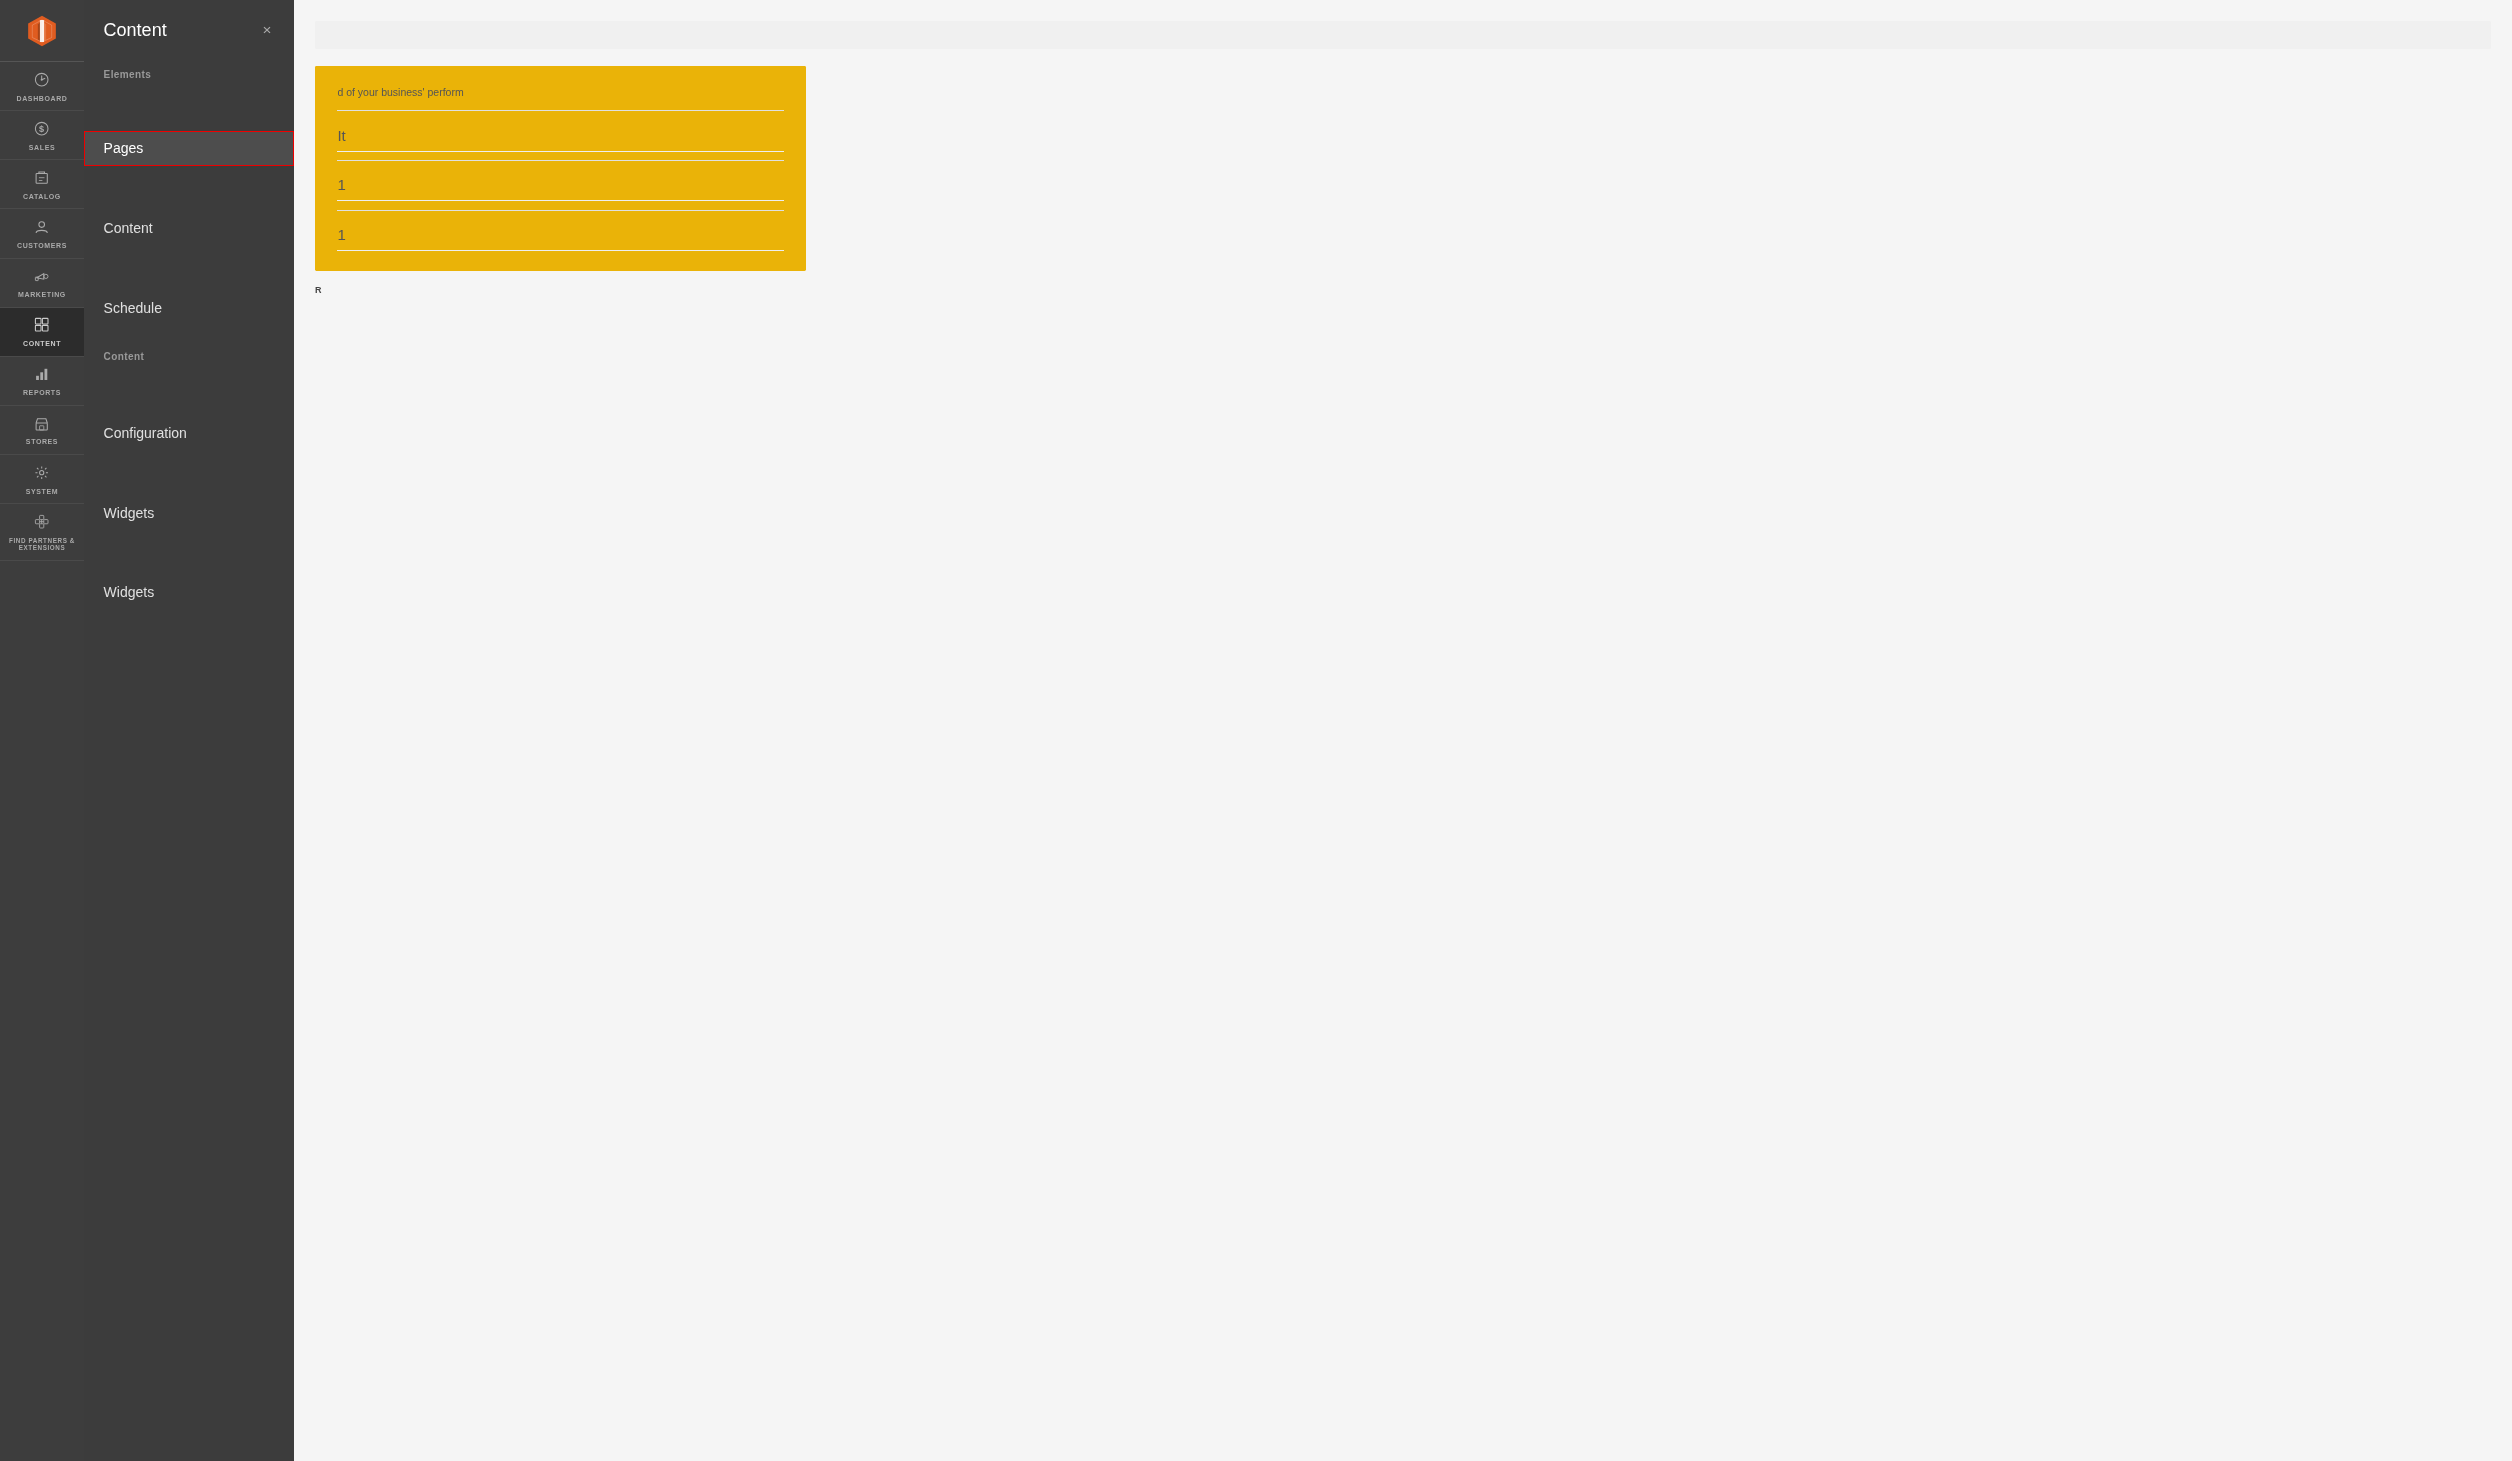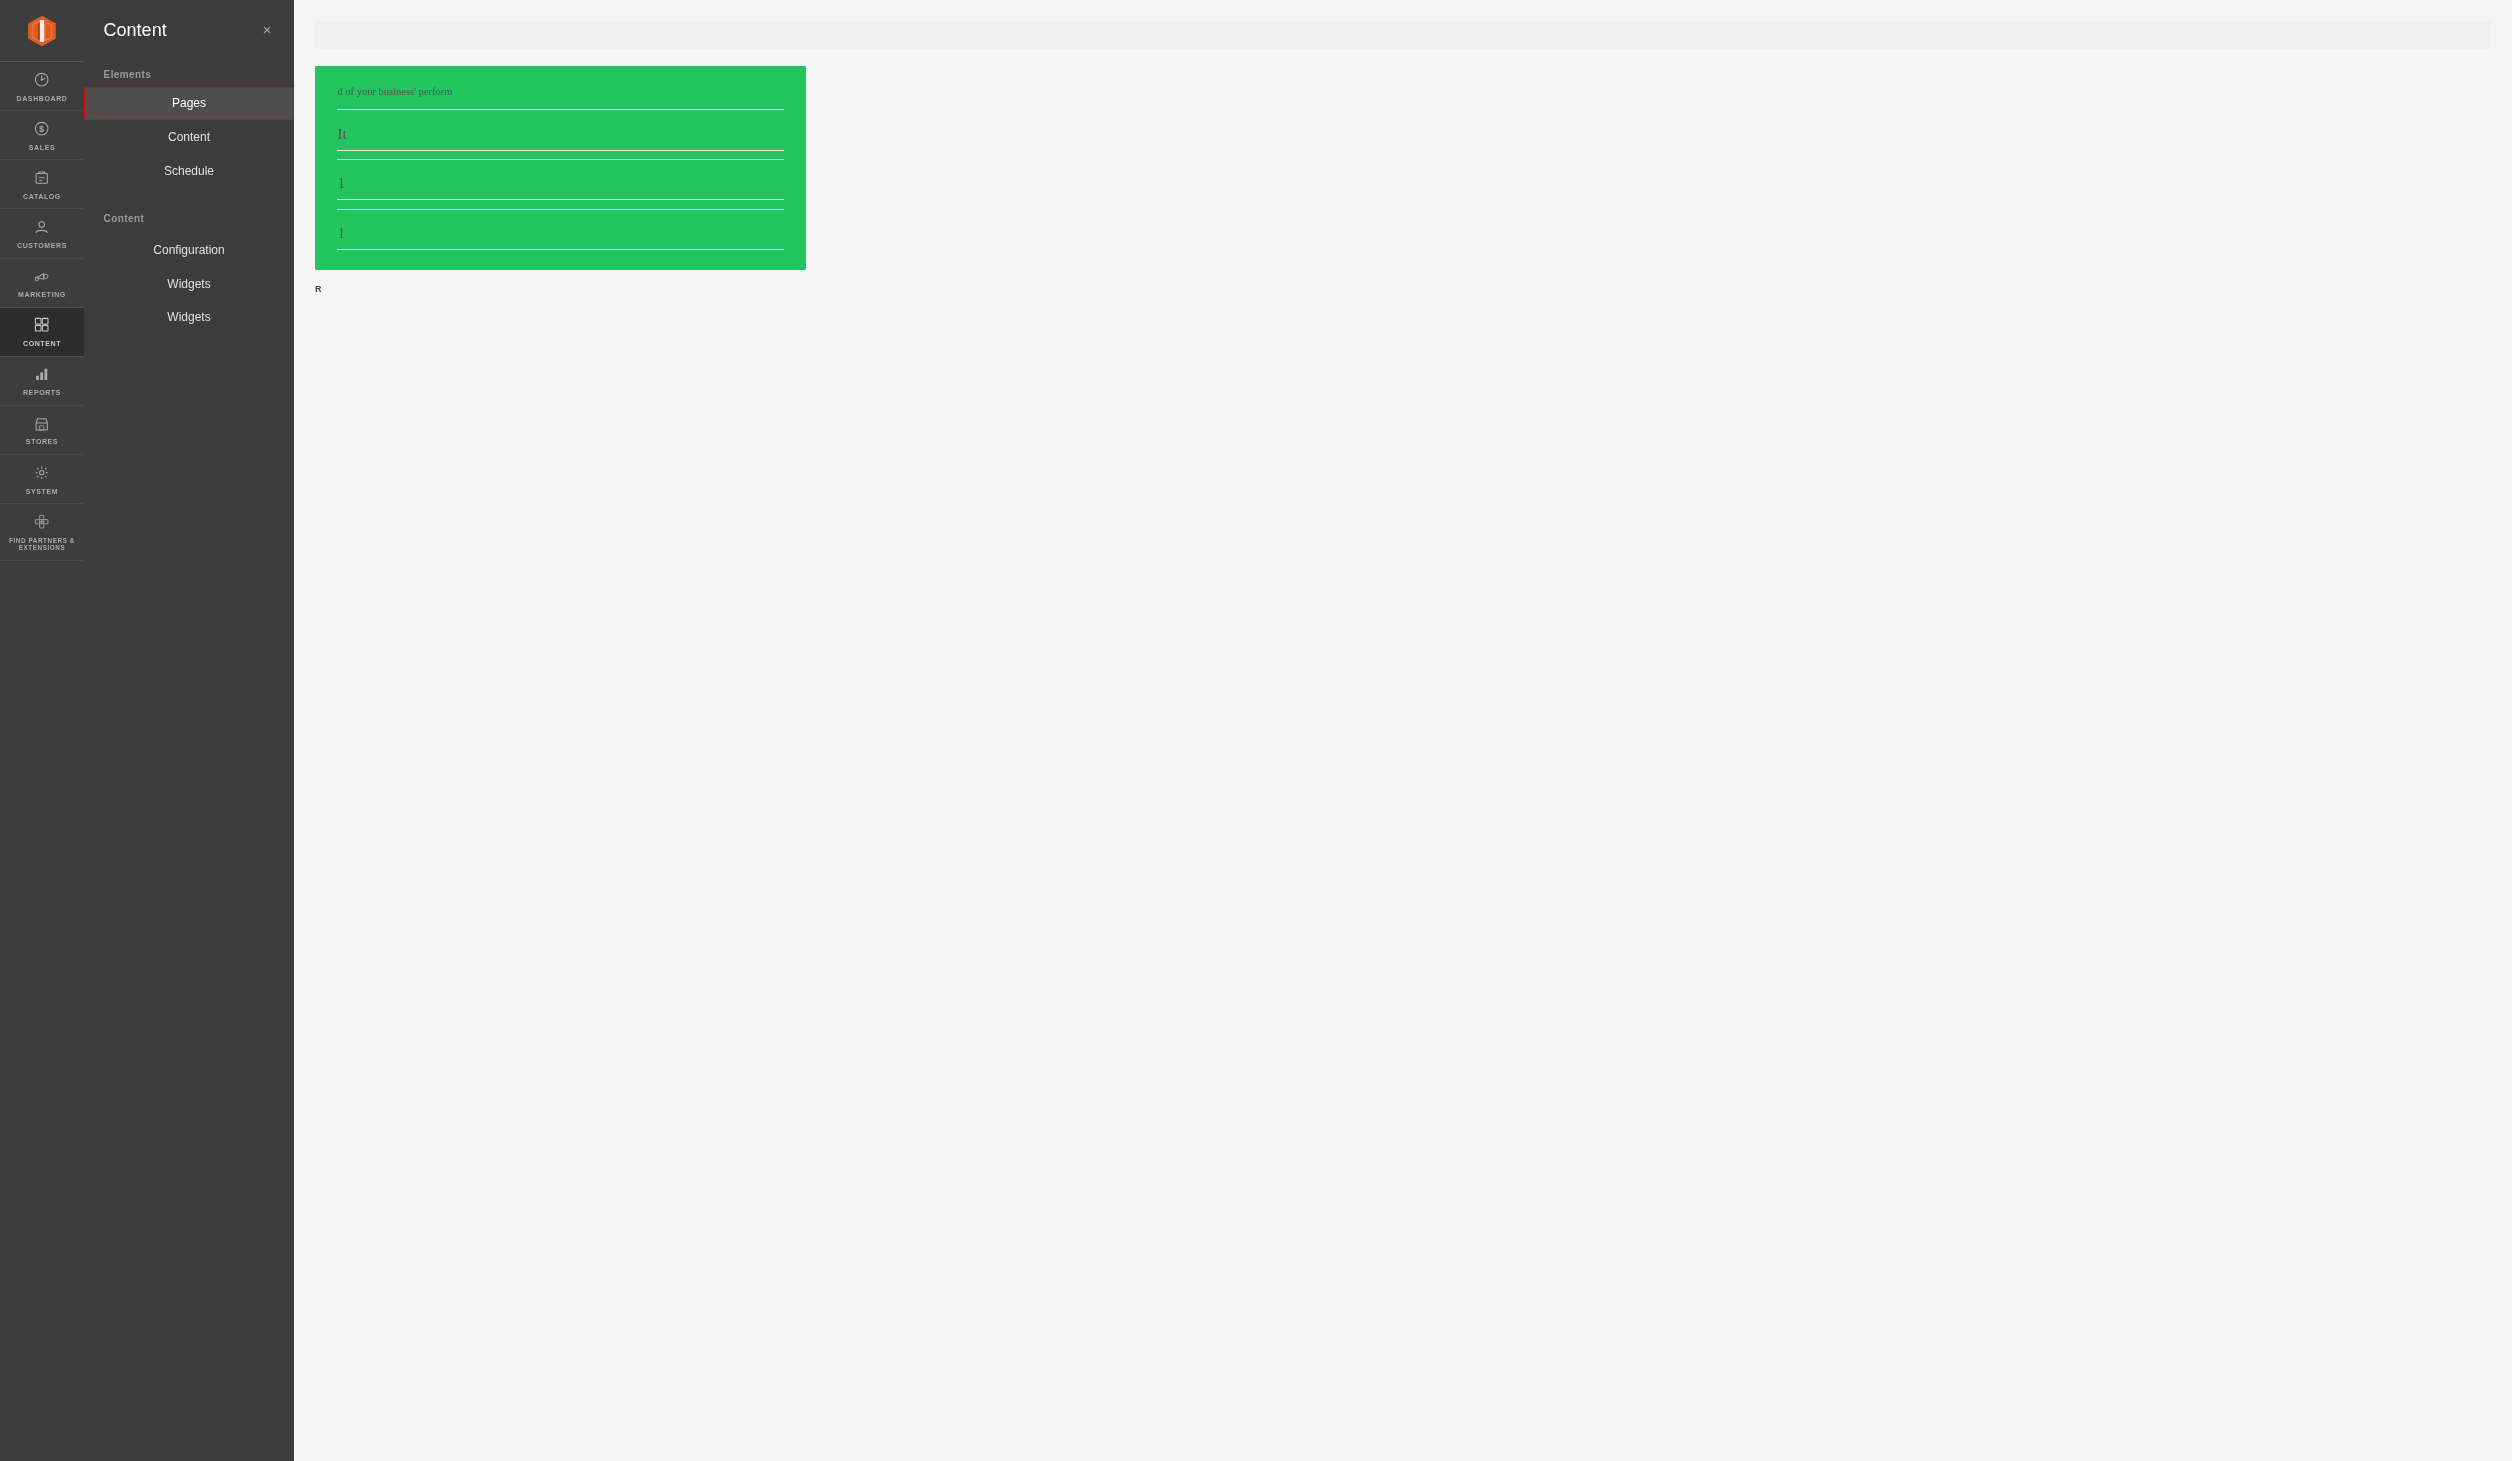--- a/index.html
+++ b/index.html
@@ -114,27 +114,28 @@
       letter-spacing: 0.4px;
       padding: 14px 19.6px 7px 19.6px;
       text-transform: none;
     }
 
     .menu-item {
       display: block;
       width: 100%;
       padding: 9.8px 19.6px;
       color: #e0e0e0;
-      font-size: 12px;
+      font-size: 14px;
       cursor: pointer;
       background: none;
       border: none;
-      text-align: center;
+      text-align: left;
       text-decoration: none;
       transition: background 0.15s;
+      margin-top: 44px;
     }
 
     .menu-item.highlighted {
       background: #4d4d4d;
       outline: 1.4px solid #e00;
       outline-offset: -1.4px;
       color: #fff;
     }
 
     .section-spacer {
@@ -144,25 +145,24 @@
     
     .main-content {
       flex: 1;
       background: #f5f5f5;
       padding: 21px;
       overflow-y: auto;
       position: relative;
     }
 
     .main-inner {
-      background: #22c55e;
+      background: #eab308;
       border-radius: 1.4px;
       padding: 19.6px 22.4px;
       max-width: 491px;
-      font-family: Liberation Serif, serif;
     }
 
     .business-text {
       color: #555;
       font-size: 10.5px;
       margin-bottom: 12.6px;
     }
 
     .divider {
       border: none;

